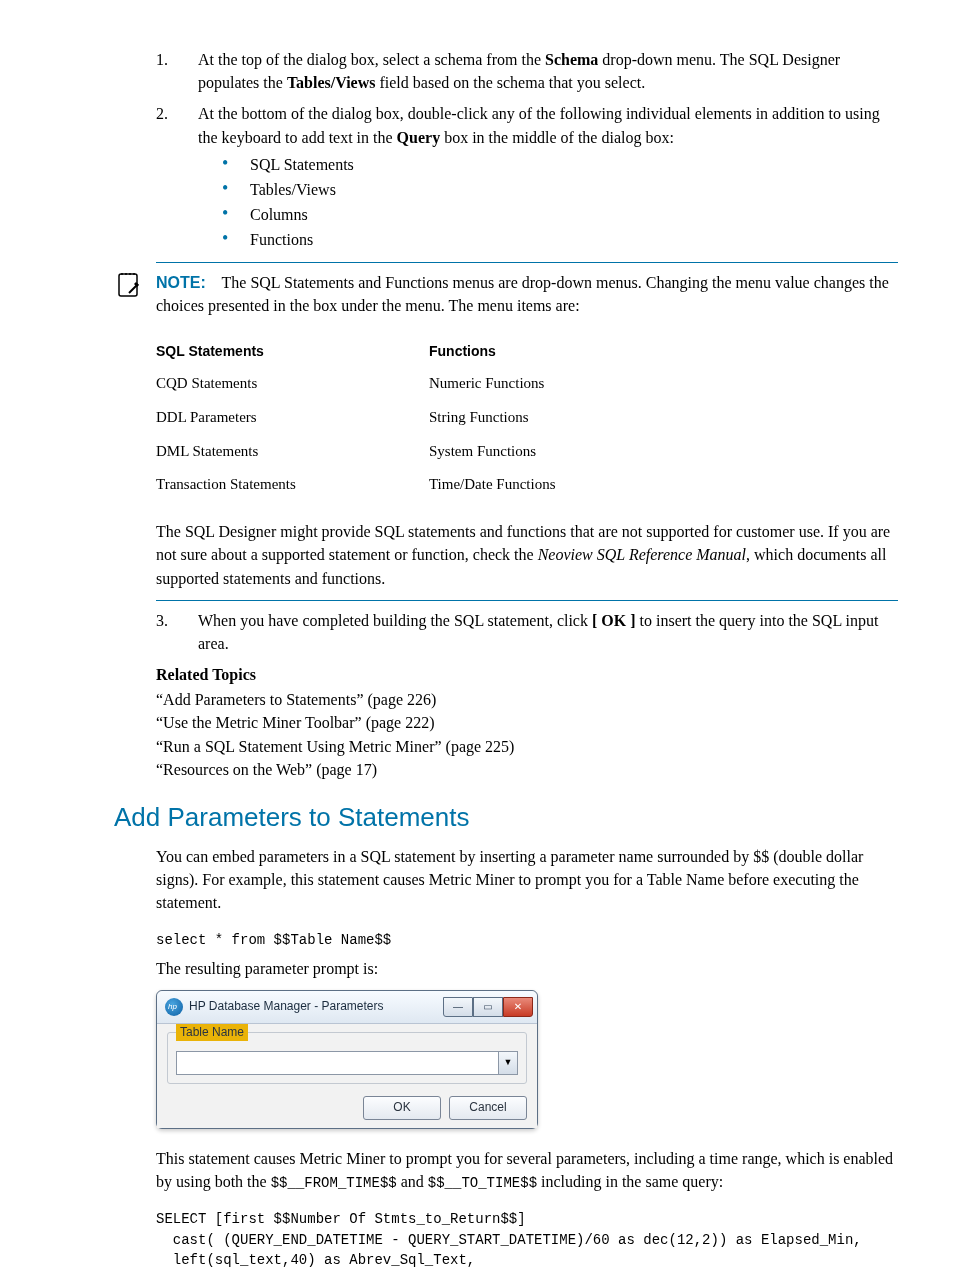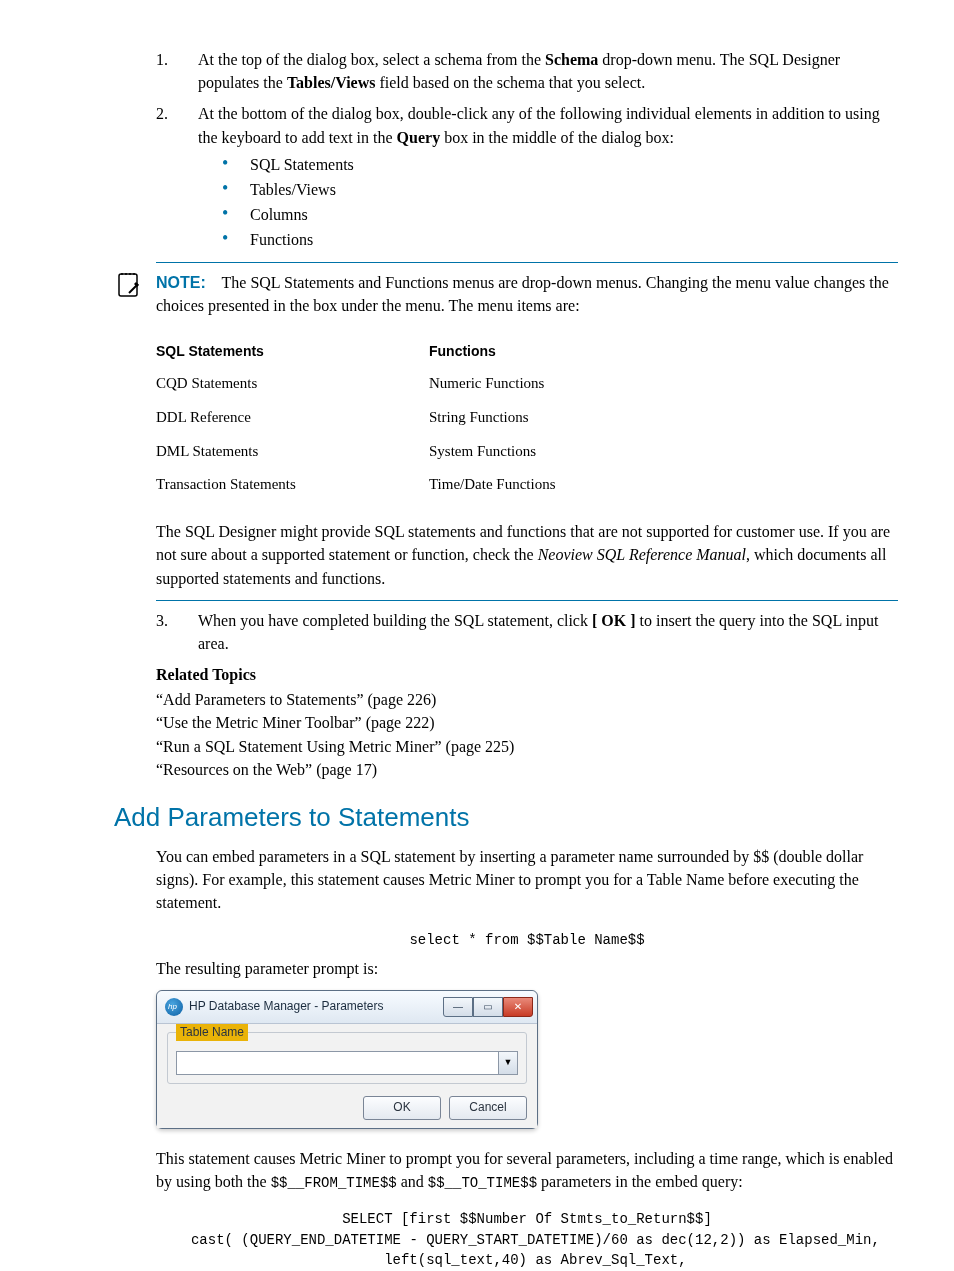--- a/index.html
+++ b/index.html
@@ -71,21 +71,21 @@
   }
   .heading2 {
     font-family: Arial, Helvetica, sans-serif;
     color: #0073a8;
     font-size: 26px;
     font-weight: normal;
     margin: 18px 0 8px -42px;
   }
   .related { font-weight: bold; }
   .link-line { margin: 0; }
-  .mono { font-family: "Courier New", monospace; font-size: 14px; white-space: pre; text-align: center; }
+  .mono { font-family: "Courier New", monospace; font-size: 14px; white-space: pre; }
 
   .dialog {
     width: 380px;
     border: 1px solid #5c6f85;
     border-radius: 6px;
     margin: 10px 0 18px 0;
     background: #eef2f6;
     box-shadow: 0 2px 4px rgba(0,0,0,0.2);
     font-family: "Segoe UI", Tahoma, sans-serif;
     font-size: 12px;
@@ -190,21 +190,21 @@
         <tbody>
             <tr>
           <th>SQL Statements</th>
           <th>Functions</th>
         </tr>
         <tr>
               <td>CQD Statements</td>
               <td>Numeric Functions</td>
             </tr>
         <tr>
-              <td>DDL Reference</td>
+              <td>DDL Parameters</td>
               <td>String Functions</td>
             </tr>
         <tr>
               <td>DML Statements</td>
               <td>System Functions</td>
             </tr>
         <tr>
               <td>Transaction Statements</td>
               <td>Time/Date Functions</td>
             </tr>
@@ -277,19 +277,19 @@
             <span>OK</span>
           </div>
         <div class="dlg-btn">
             <span>Cancel</span>
           </div>
       </div>
     </div>
   </div>
 
   <p>
-    <span>This statement causes Metric Miner to prompt you for several parameters, including a time range, which is enabled by using both the </span><span class="mono">$$__FROM_TIME$$</span><span> and </span><span class="mono">$$__TO_TIME$$</span><span> parameters in the embed query:</span>
+    <span>This statement causes Metric Miner to prompt you for several parameters, including a time range, which is enabled by using both the </span><span class="mono">$$__FROM_TIME$$</span><span> and </span><span class="mono">$$__TO_TIME$$</span><span> including in the same query:</span>
   </p>
 
   <div class="mono">SELECT [first $$Number Of Stmts_to_Return$$]
   cast( (QUERY_END_DATETIME - QUERY_START_DATETIME)/60 as dec(12,2)) as Elapsed_Min,
   left(sql_text,40) as Abrev_Sql_Text,</div>
 </div>
 
 </body></html>

